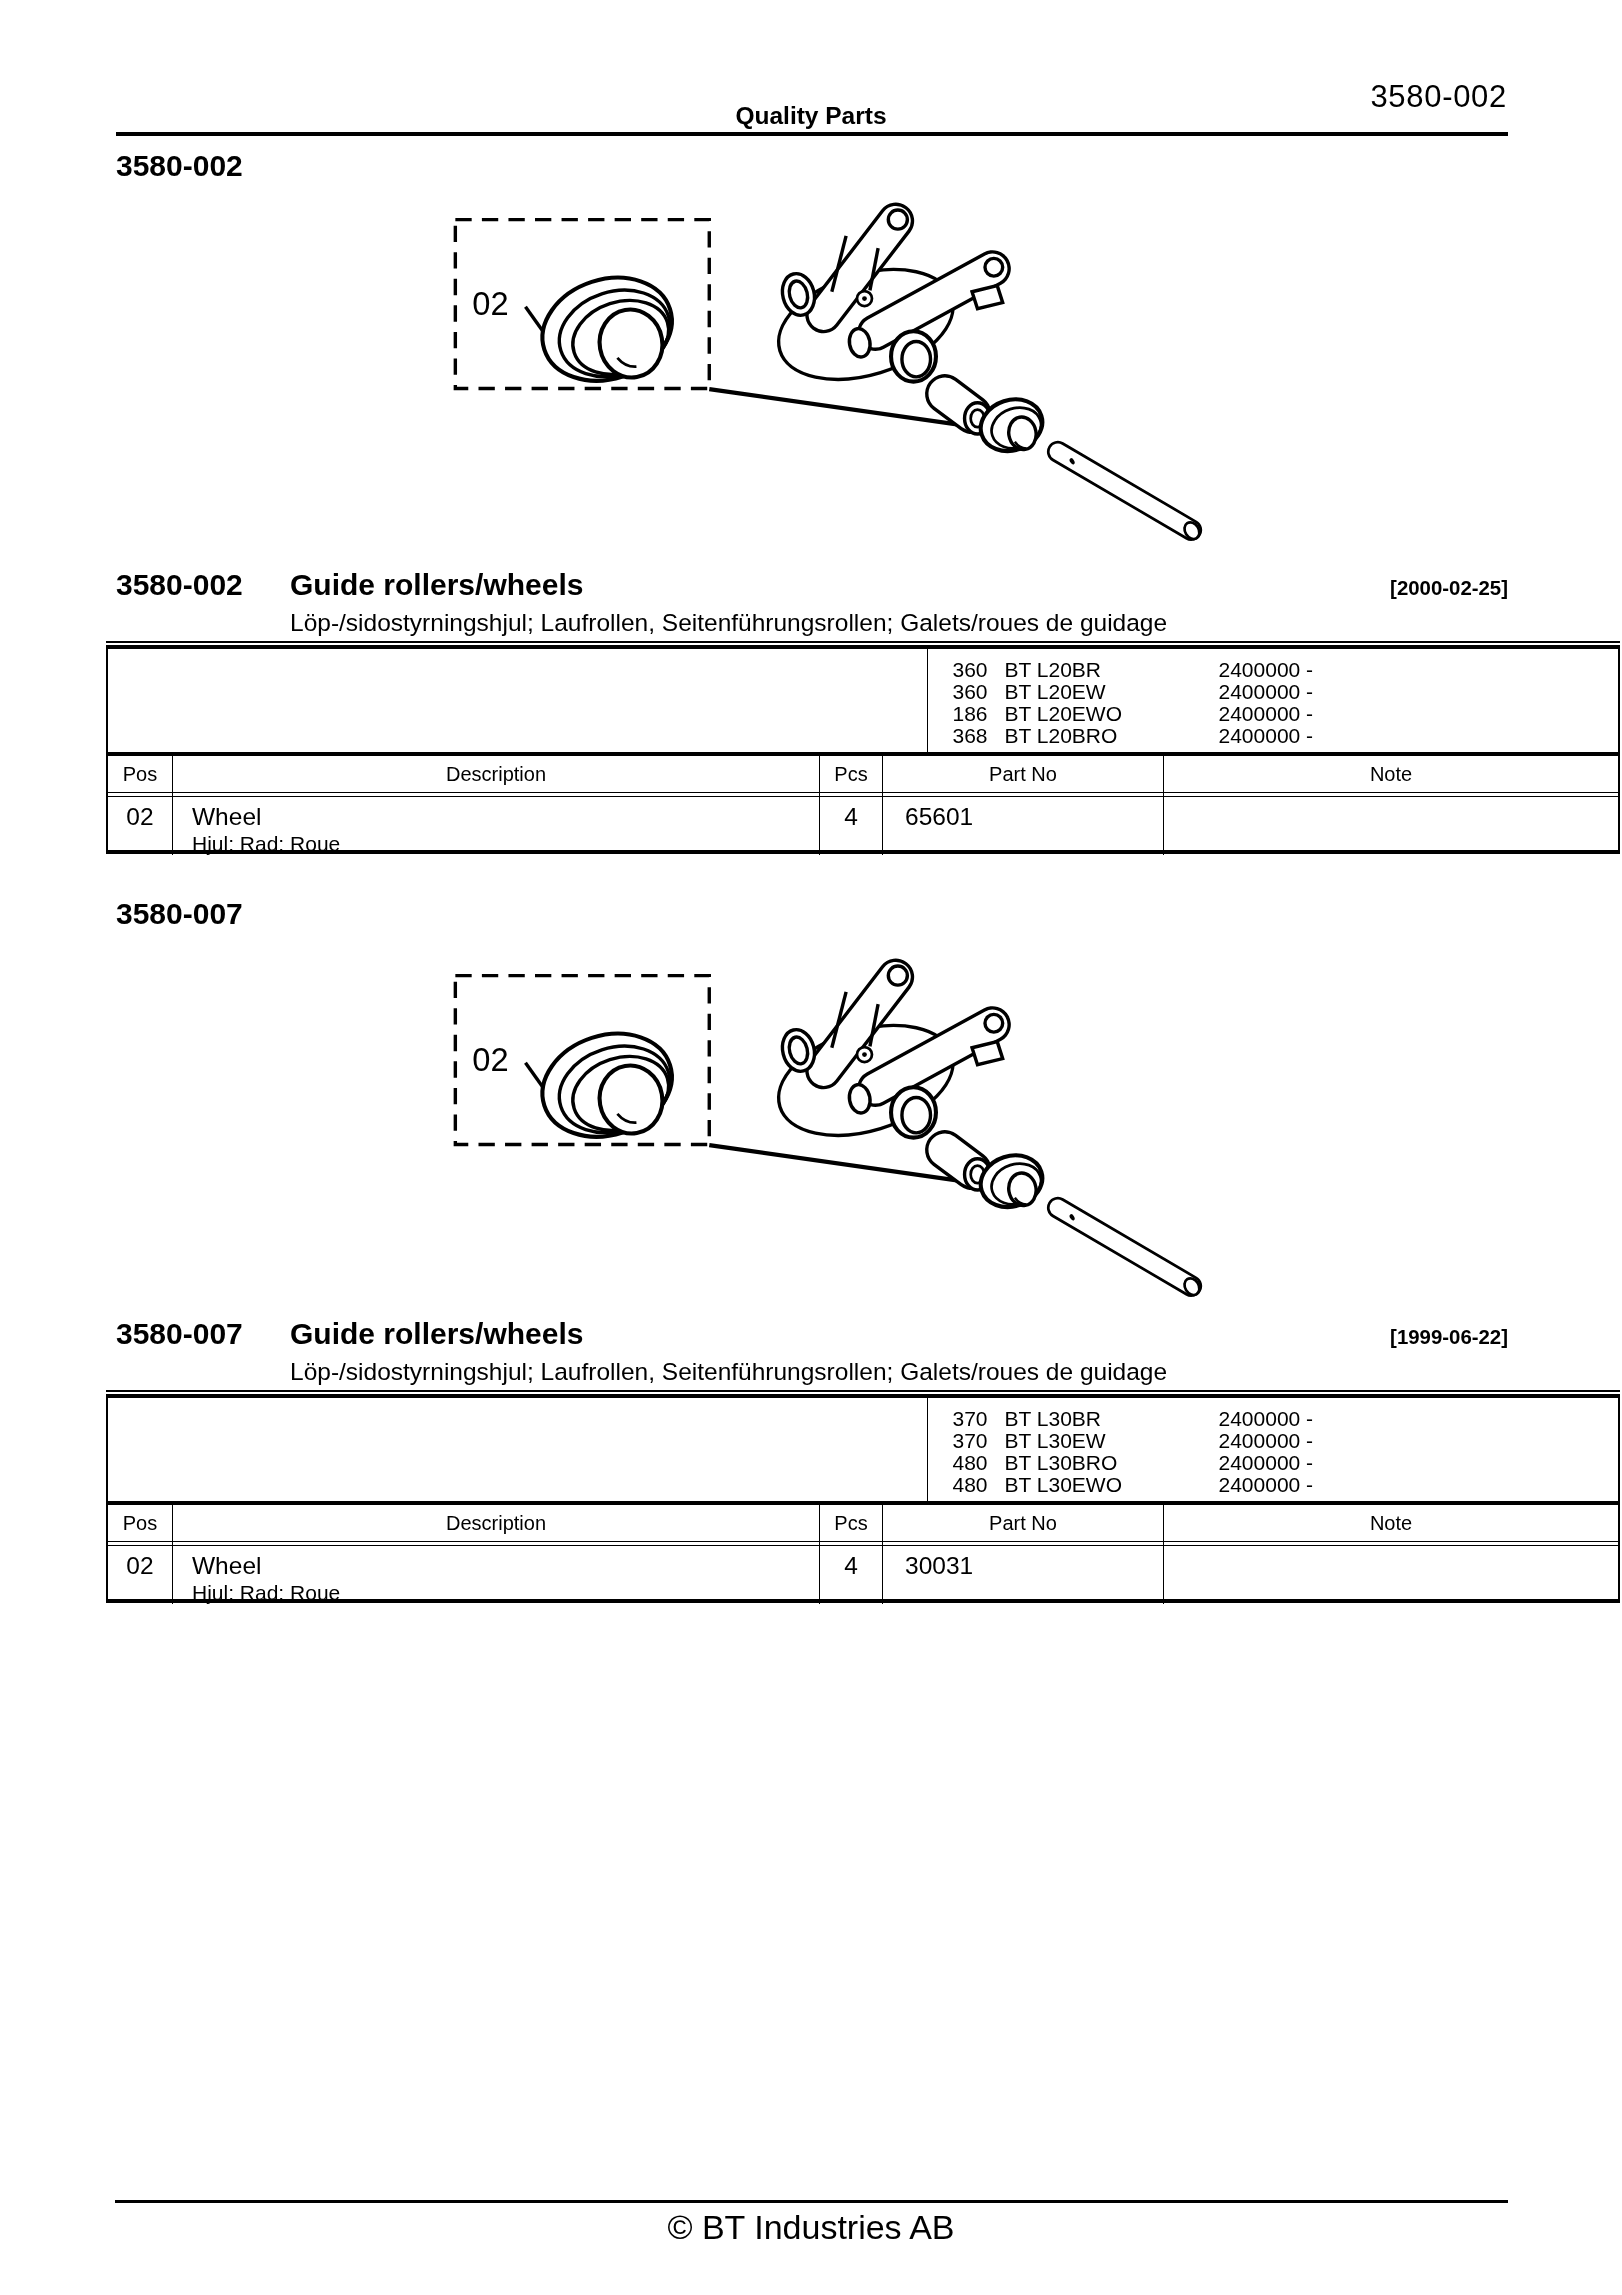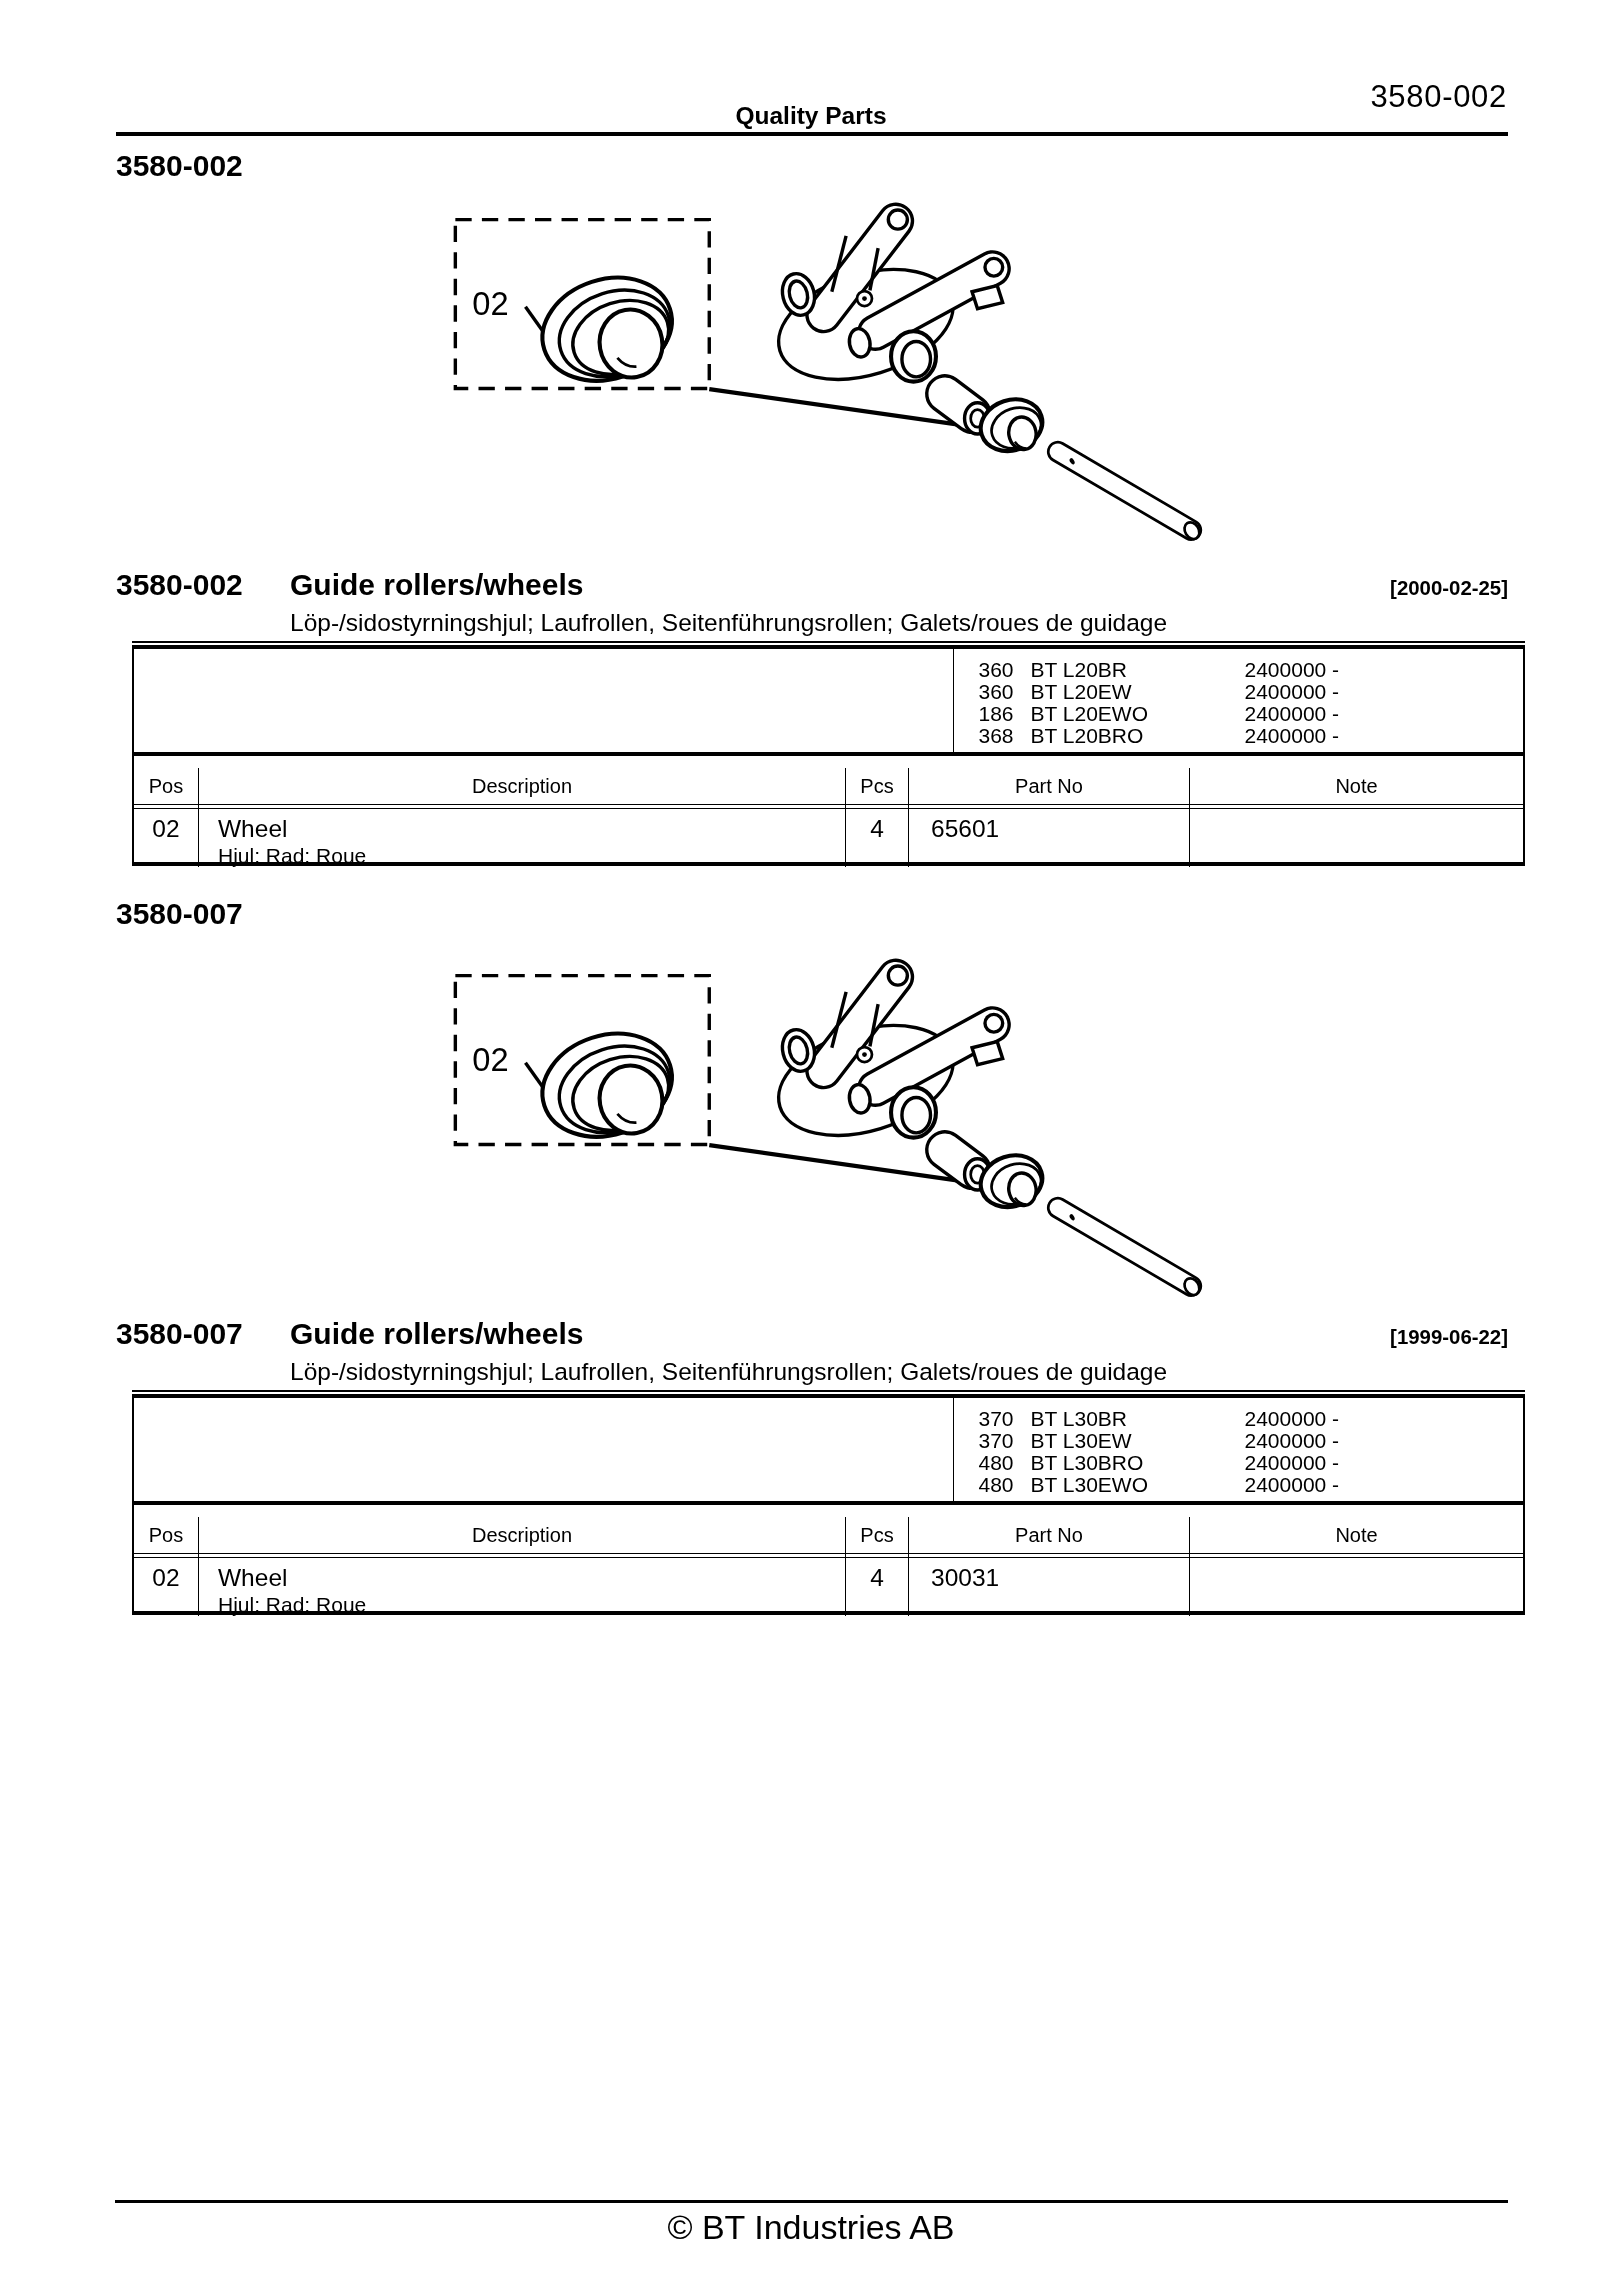--- a/index.html
+++ b/index.html
@@ -23,31 +23,31 @@
   .title-row { left:116px; width:1392px; display:flex; align-items:baseline; }
   .title-code { font-size:30px; font-weight:bold; width:174px; flex:0 0 auto; }
   .title-name { font-size:30px; font-weight:bold; }
   .title-date { margin-left:auto; font-size:20.4px; font-weight:bold; }
   .subtitle { left:290px; font-size:24.5px; }
 
   
   svg.diagram { position:absolute; left:423px; width:804px; height:354px; }
 
   
-  .parts-table { left:132px; width:1393px; }
+  .parts-table { left:106px; width:1514px; }
   .tbl-thin { height:2px; background:#000; }
   .tbl-body { margin-top:2px; border:2px solid #000; border-top-width:4.1px; border-bottom-width:4.8px; background:#fff; }
   .row-top { display:grid; grid-template-columns:820px 1fr; height:107px; border-bottom:4.8px solid #000; }
   .cell-left-empty { border-right:1.4px solid #000; }
   .cell-models { padding:9.5px 0 0 24.5px; font-size:21px; line-height:22px; }
   .model-line { display:flex; white-space:pre; }
   .m-code { width:52px; }
   .m-name { width:214px; }
   .grid5 { display:grid; grid-template-columns:65px 647px 63px 281px 1fr; }
-  .row-head { height:37px; border-bottom:1.4px solid #000; font-size:20px;margin-top:12px; }
+  .row-head { height:37px; border-bottom:1.4px solid #000; font-size:20px; }
   .row-head > div { display:flex; align-items:center; justify-content:center; border-right:1.4px solid #000; }
   .row-head > div:last-child { border-right:none; }
   .row-gap { height:4.1px; border-bottom:1.4px solid #000; }
   .row-gap > div { border-right:1.4px solid #000; }
   .row-gap > div:last-child { border-right:none; }
   .row-data { height:53px; font-size:24.5px; }
   .row-data > div { border-right:1.4px solid #000; }
   .row-data > div:last-child { border-right:none; }
   .cell-pos { text-align:center; padding-top:5.5px; line-height:27px; }
   .cell-desc { padding:5.5px 0 0 19px; }

